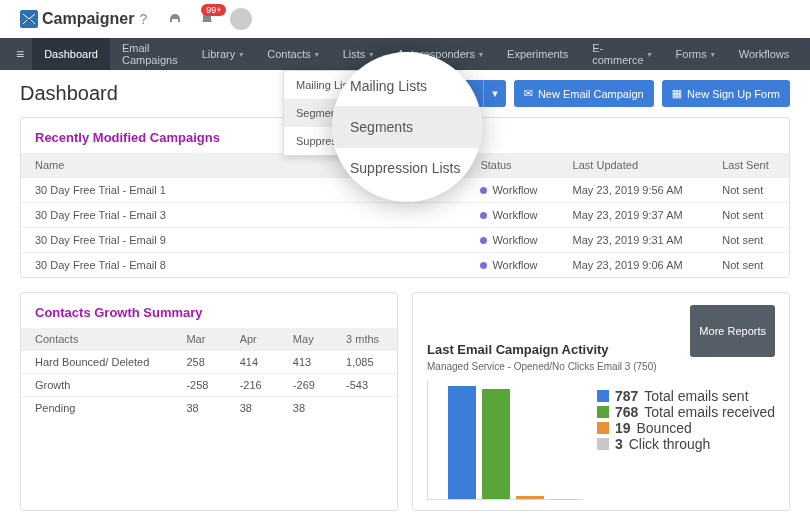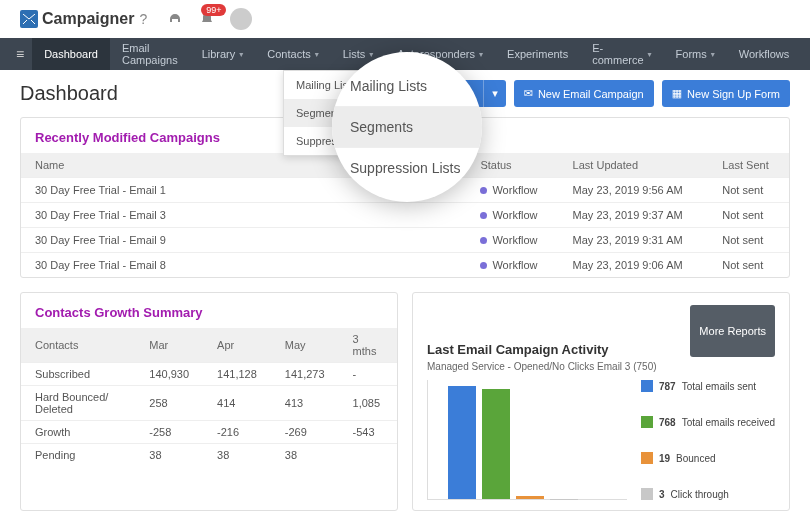--- a/index.html
+++ b/index.html
@@ -41,21 +41,21 @@
 .blue { color:#2f7fd1; }
 .green { color:#3ba33b; }
 .red { color:#d14545; }
 .activity-head { display:flex; justify-content:space-between; align-items:flex-end; padding:12px 14px 4px; }
 .activity-head h3 { font-size:13px; font-weight:600; }
 .btn-dark { background:#555d66; color:#fff; border:none; border-radius:3px; padding:20px 9px; font-size:11px; cursor:pointer; }
 .activity-sub { font-size:10px; color:#666; padding:0 14px 8px; }
 .activity-body { display:flex; padding:0 14px 10px; gap:14px; }
 .chart { flex:1; display:flex; align-items:flex-end; gap:6px; height:120px; padding-left:20px; border-left:1px solid #ddd; border-bottom:1px solid #ddd; }
 .bar { width:28px; }
-.legend { display:flex; flex-direction:column; gap:24px; font-size:10px; color:#444; }
+.legend { display:flex; flex-direction:column; gap:0; font-size:14px; color:#444;margin-top:8px; }
 .legend div { display:flex; align-items:center; gap:6px; }
 .swatch { width:12px; height:12px; }
 .zoom-circle { position:absolute; top:52px; left:332px; width:150px; height:150px; border-radius:50%; background:#fff; box-shadow:0 4px 24px rgba(0,0,0,0.25); z-index:20; overflow:hidden; display:flex; flex-direction:column; justify-content:center; }
 .zoom-item { padding:12px 18px; font-size:14px; color:#555; }
 .zoom-item.sel { background:#ececec; }
 .zoom-item+.zoom-item { border-top:1px solid #eee; }
 </style>
 </head>
 <body>
 
@@ -184,27 +184,20 @@
         <thead>
             <tr>
           <th>Contacts</th>
           <th>Mar</th>
           <th>Apr</th>
           <th>May</th>
           <th>3 mths</th>
         </tr>
           </thead>
         <tbody id="growth-body">
-            <tr>
-              <td class="blue">Subscribed</td>
-              <td>140,930</td>
-              <td>141,128</td>
-              <td>141,273</td>
-              <td>-</td>
-            </tr>
             <tr>
               <td class="red">Hard Bounced/ Deleted</td>
               <td>258</td>
               <td>414</td>
               <td>413</td>
               <td>1,085</td>
             </tr>
             <tr>
               <td class="green">Growth</td>
               <td>-258</td>

